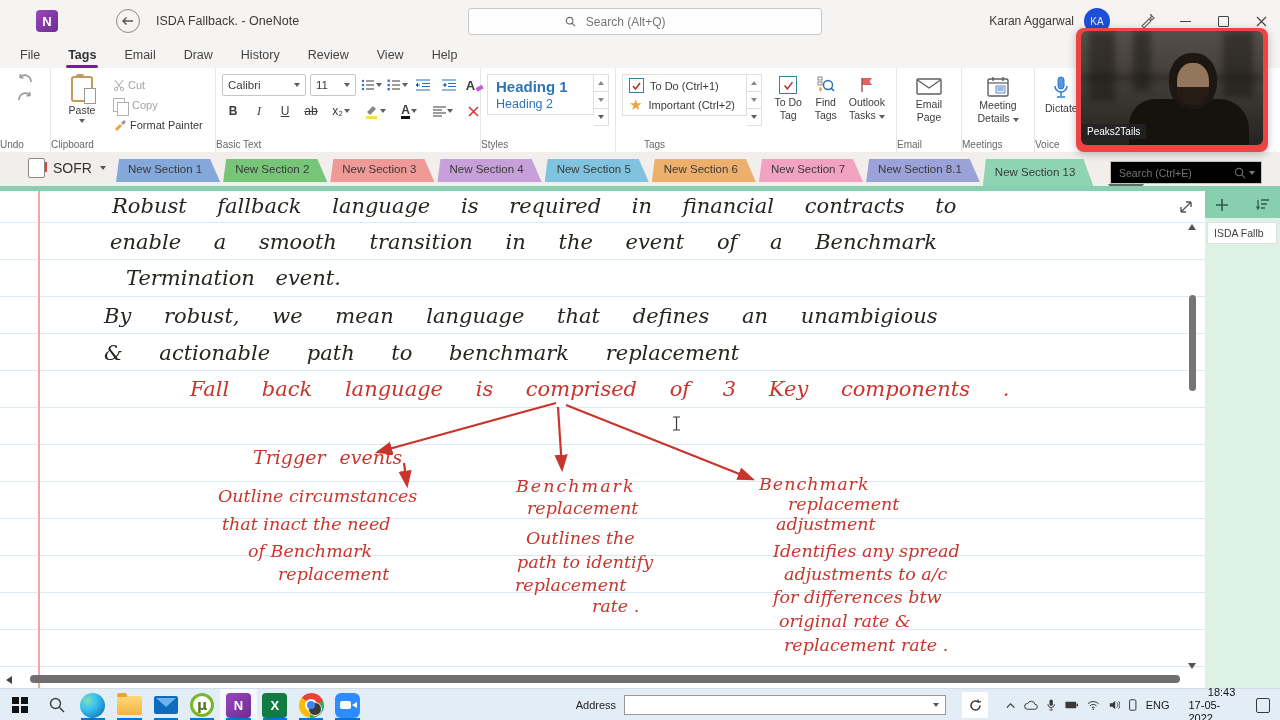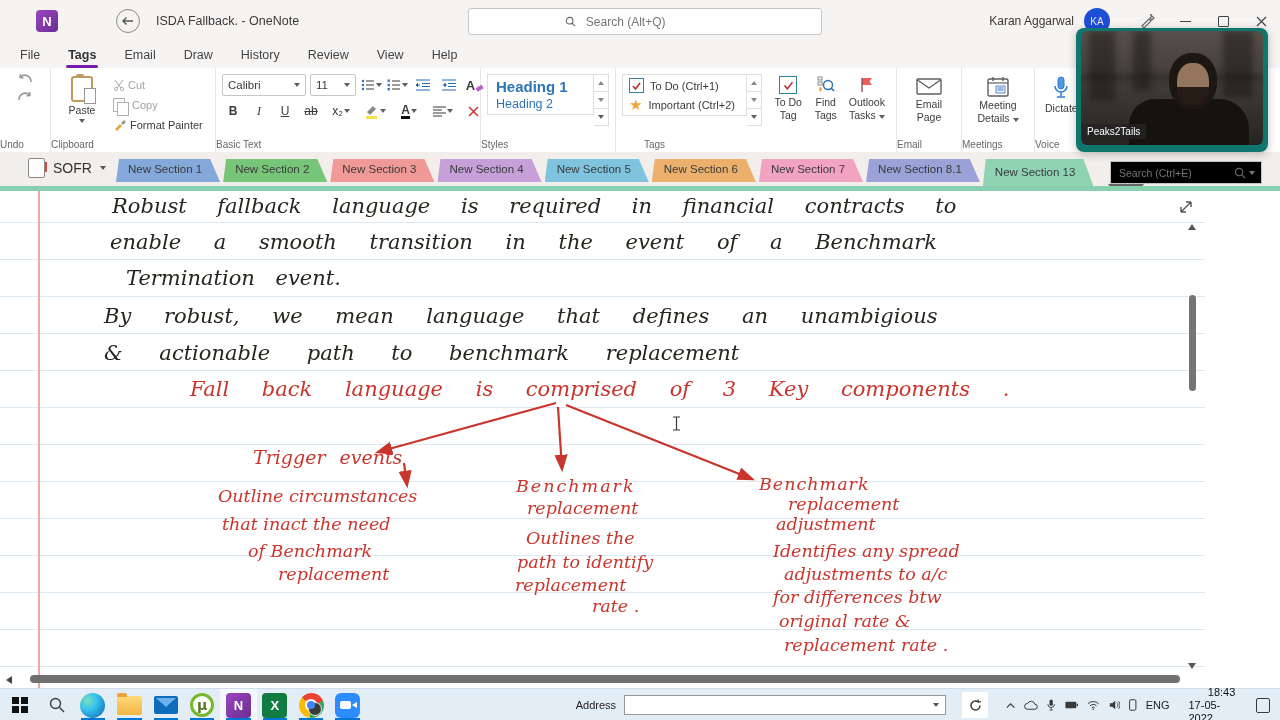--- a/index.html
+++ b/index.html
@@ -56,21 +56,21 @@
   .spincol div{width:14px;height:16px;display:flex;align-items:center;justify-content:center;border-bottom:1px solid #e1dfdd;}
   .caret-up{width:0;height:0;border-left:3.5px solid transparent;border-right:3.5px solid transparent;border-bottom:4px solid #8a8886;}
   .caret-dn{width:0;height:0;border-left:3.5px solid transparent;border-right:3.5px solid transparent;border-top:4px solid #8a8886;}
 
   .tagbox{border:1px solid #e1dfdd;background:#fff;width:128px;padding:3px 6px;display:flex;flex-direction:column;gap:4px;}
   .tagrow{display:flex;align-items:center;gap:6px;font-size:11px;color:#3b3a39;}
   .chk{width:13px;height:13px;border:1.5px solid #31859c;background:#fff;display:flex;align-items:center;justify-content:center;}
   .star{color:#f2a33c;font-size:15px;line-height:1;}
 
   
-  #cam-card{position:absolute;left:1076px;top:28px;width:192px;height:124px;background:#0f766e;border-radius:8px;box-shadow:0 2px 8px rgba(0,0,0,.25);z-index:50;}
+  #cam-card{position:absolute;left:1076px;top:28px;width:192px;height:124px;background:#ef4444;border-radius:8px;box-shadow:0 2px 8px rgba(0,0,0,.25);z-index:50;}
   #cam{position:absolute;left:5px;top:3px;width:182px;height:114px;border-radius:6px;overflow:hidden;background:linear-gradient(180deg,#56504a 0%,#3c3833 55%,#262421 100%);}
   .shelf{position:absolute;background:rgba(20,18,16,.45);filter:blur(3px);}
   .person-body{position:absolute;left:48px;bottom:-6px;width:120px;height:52px;background:#16130f;border-radius:26px 30px 0 0;}
   .person-head{position:absolute;left:88px;top:22px;width:48px;height:56px;background:#1c1713;border-radius:46%;}
   .person-face{position:absolute;left:96px;top:32px;width:32px;height:40px;background:#94765c;border-radius:45%;}
   .person-beard{position:absolute;left:96px;top:56px;width:32px;height:18px;background:#241c15;border-radius:0 0 14px 14px;}
   #cam-label{position:absolute;left:0px;bottom:6px;background:rgba(35,35,35,.85);color:#fff;font-size:10px;padding:2px 6px;}
 
   
   #sectionbar{position:absolute;left:0;top:152px;width:1280px;height:34px;background:#f2eeeb;}
@@ -569,20 +569,34 @@
 
     <div id="vscroll">
       <div class="tri-up"></div>
       <div id="vthumb"></div>
       <div class="tri-dn"></div>
     </div>
     <div class="tri-left"></div>
     <div id="hscroll"></div>
   </div>
 
+  <div id="pagespanel">
+    <div id="pph">
+      <svg width="14" height="14" viewBox="0 0 14 14">
+          <path d="M7 1 v12 M1 7 h12" stroke="#2f5d4b" stroke-width="1.6"></path>
+        </svg>
+      <svg width="14" height="13" viewBox="0 0 14 13">
+          <path d="M5 2 h8 M5 6 h6 M5 10 h4" stroke="#2f5d4b" stroke-width="1.4"></path>
+          <path d="M2 2 v9 M0.5 8.5 L2 11 l1.5 -2.5" stroke="#2f5d4b" stroke-width="1.2" fill="none"></path>
+        </svg>
+    </div>
+    <div id="page-tab">
+        <span>ISDA Fallb</span>
+      </div>
+  </div>
 
   <div id="taskbar">
     <div class="tb-cell" style="margin-left:2px;">
       <div class="start-grid">
           <div></div>
           <div></div>
           <div></div>
           <div></div>
         </div>
     </div>

